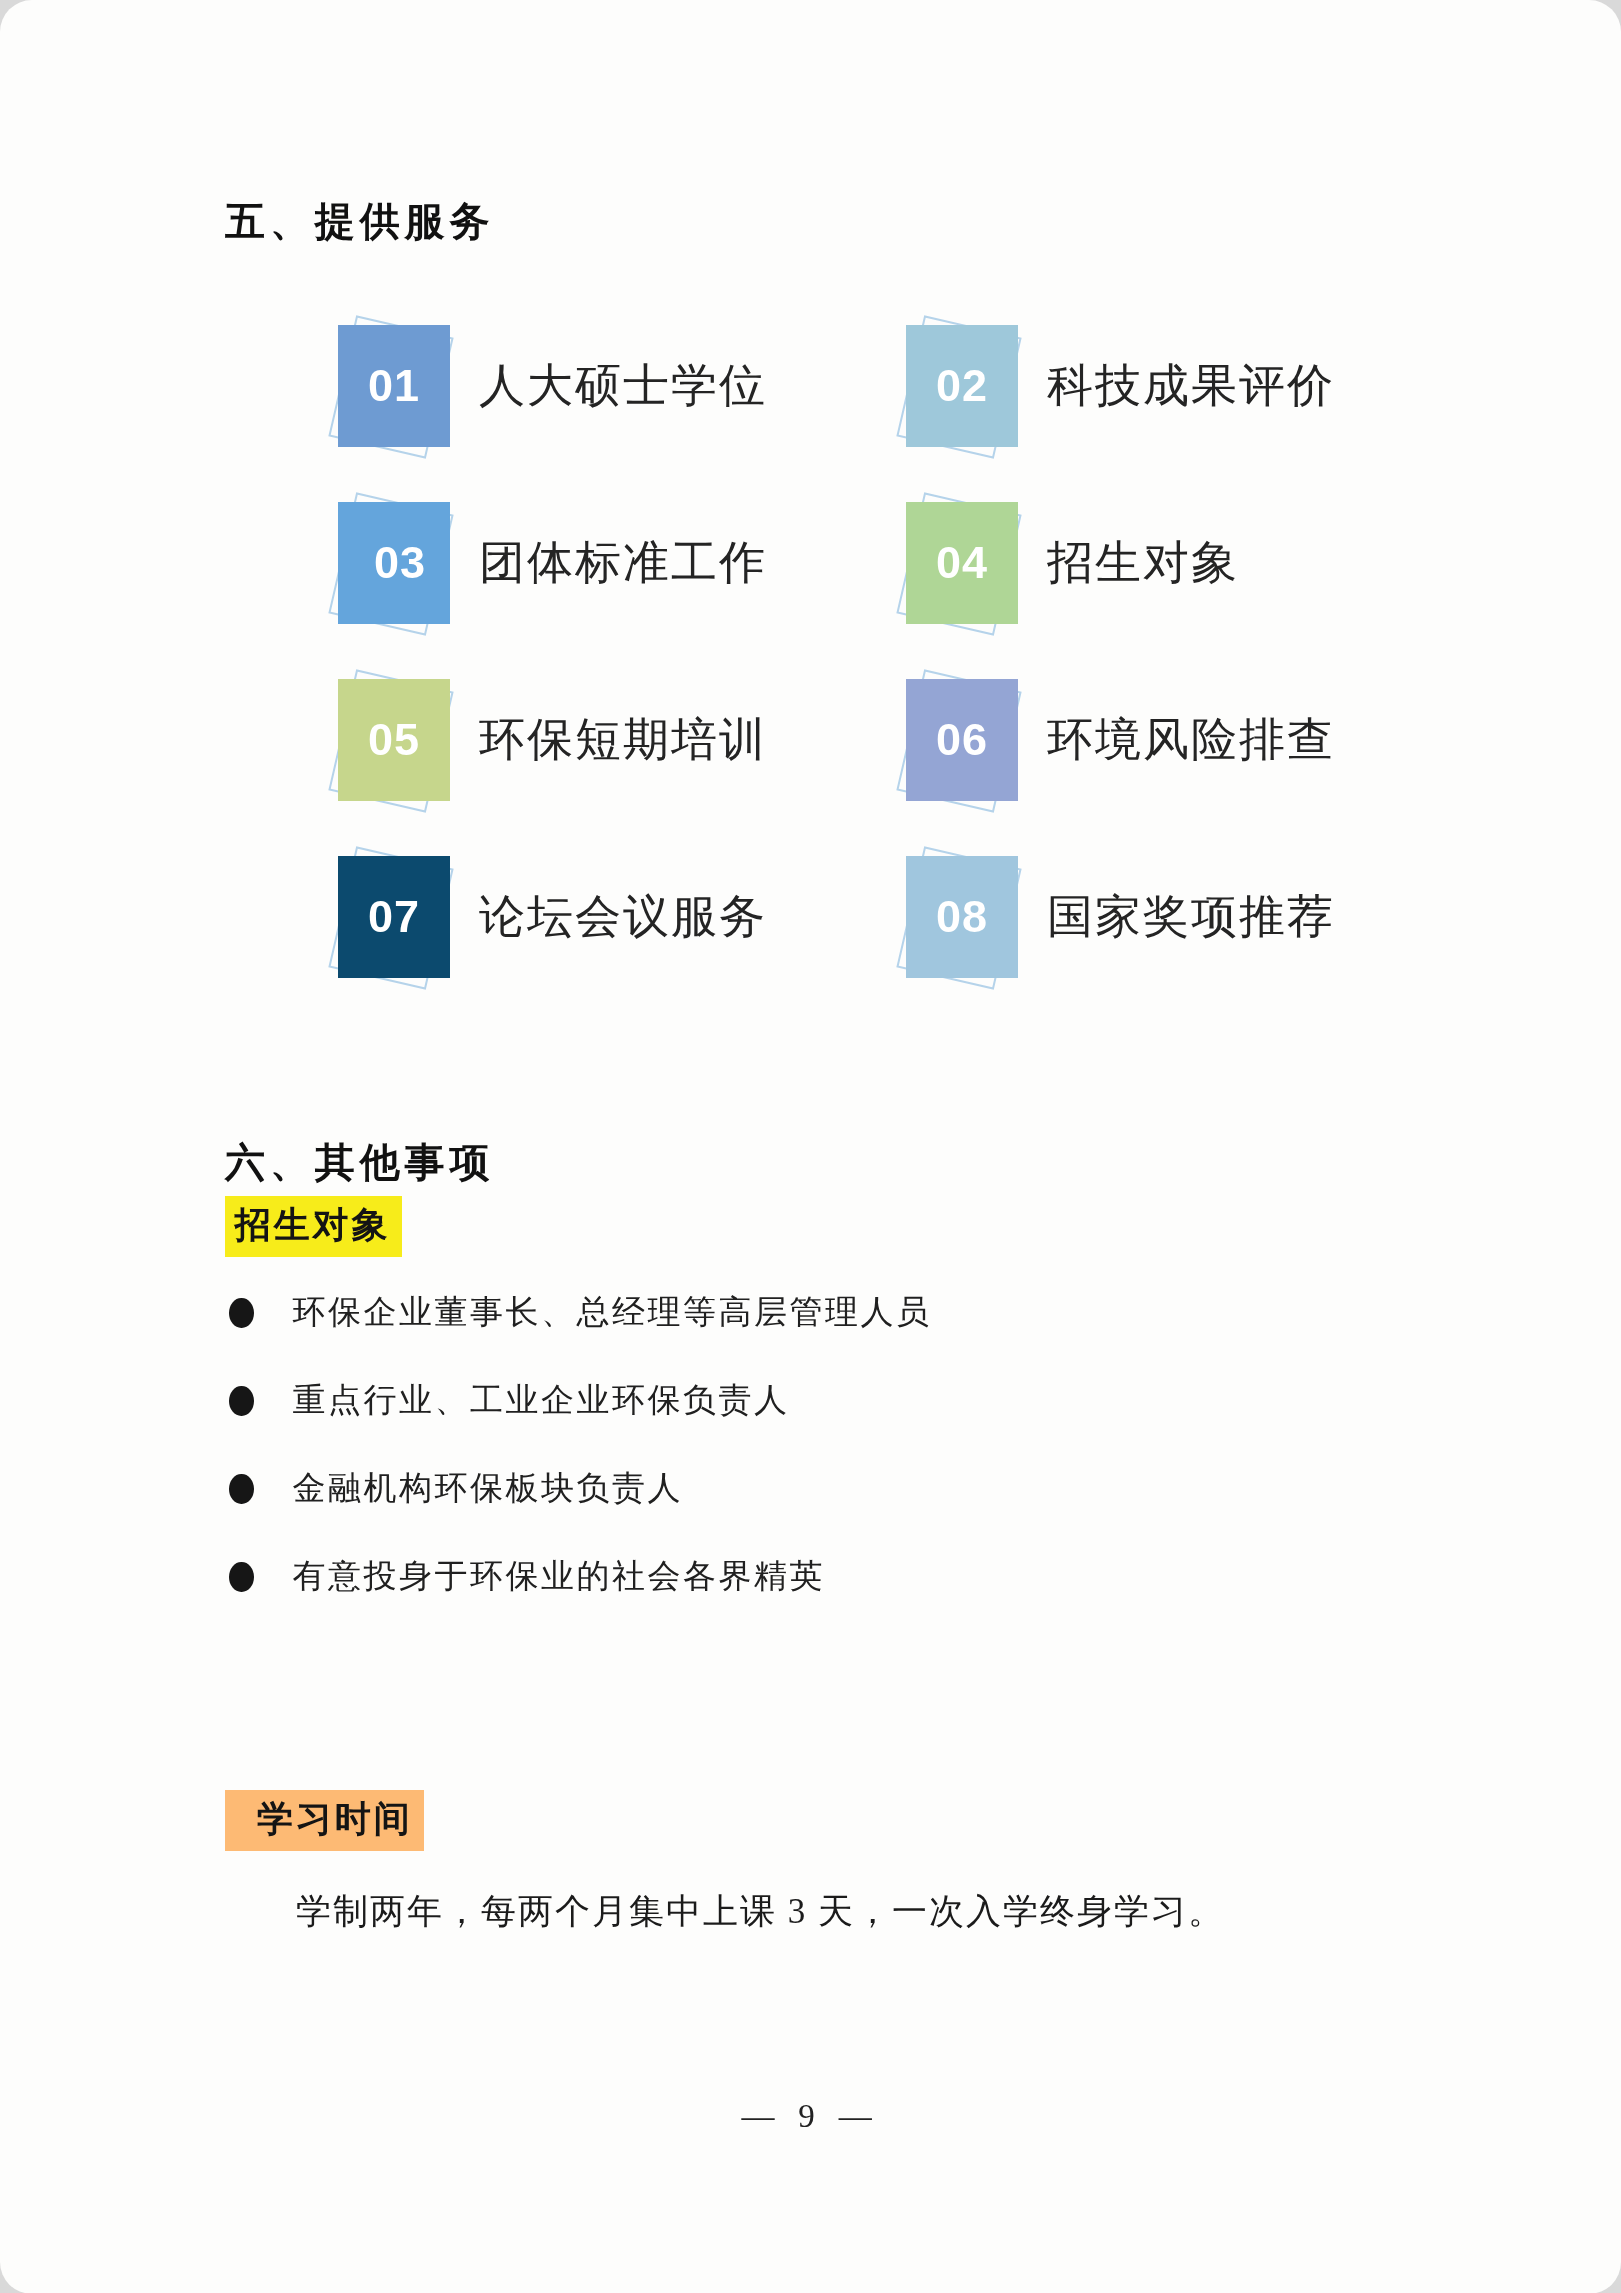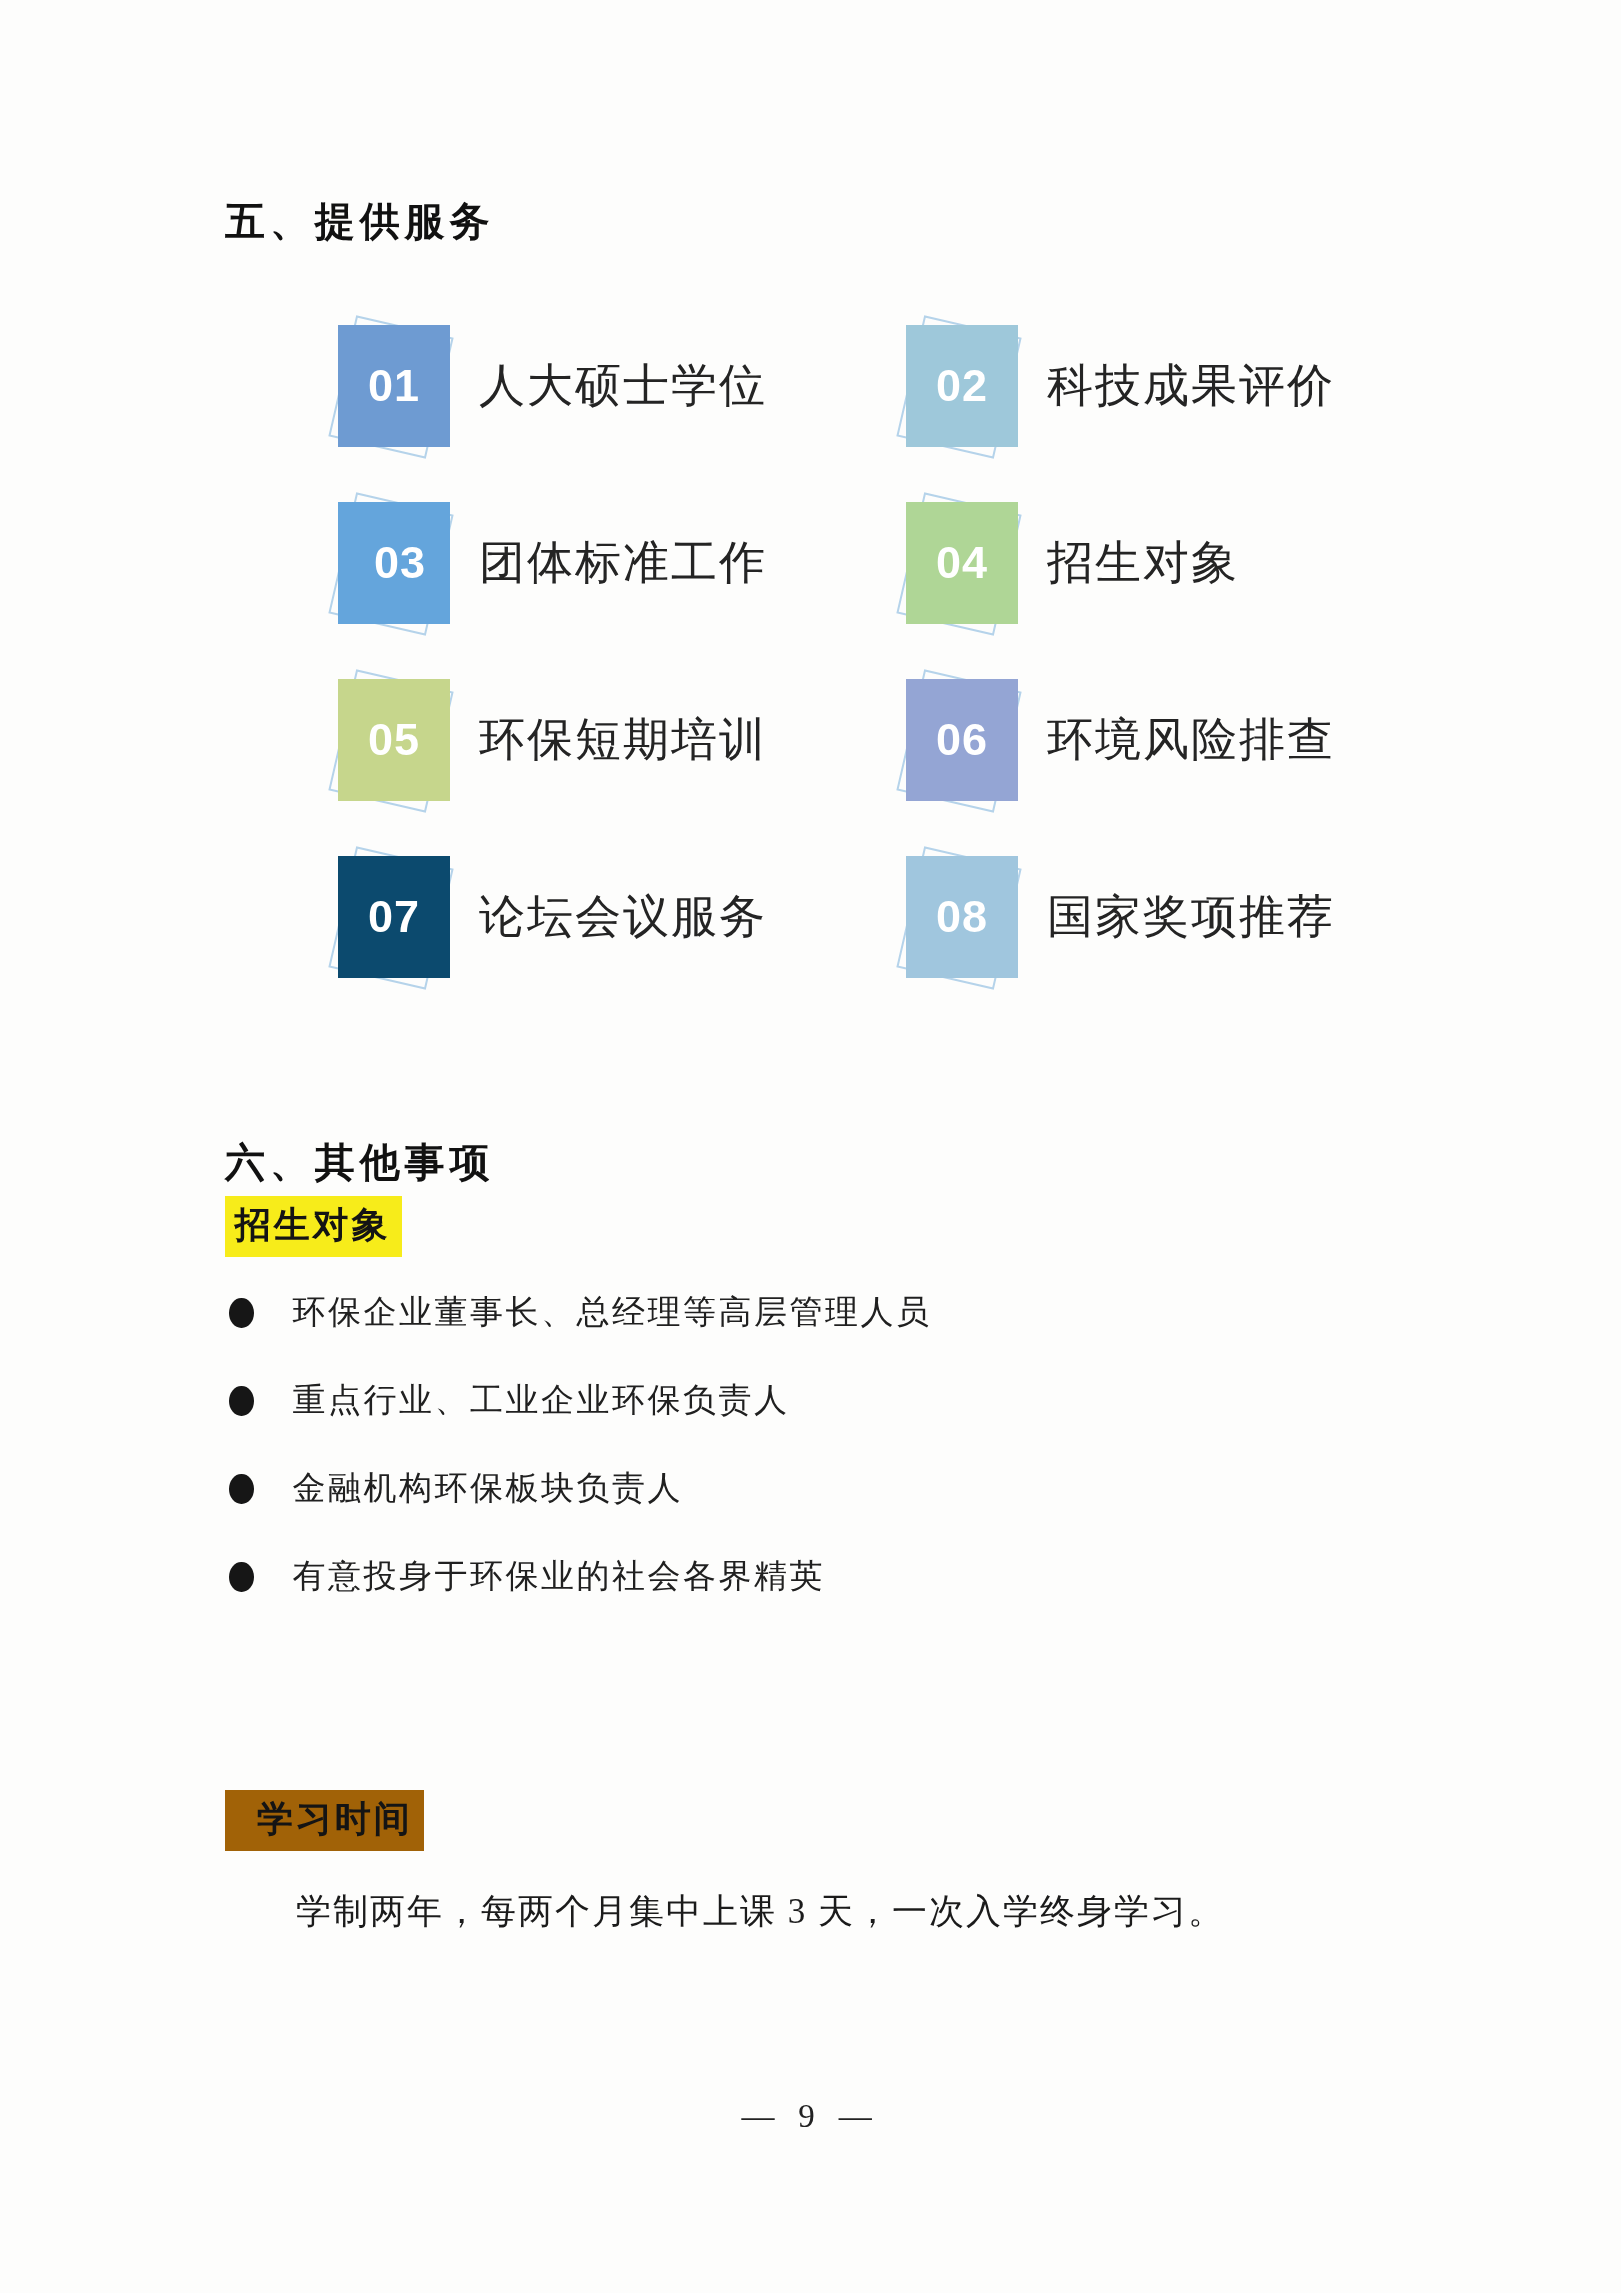--- a/index.html
+++ b/index.html
@@ -4,20 +4,21 @@
 <style>
   html,body{margin:0;padding:0;background:#d9d9d9;}
   .page{
     position:relative;
     width:1621px;height:2294px;
     background:#fdfdfc;
     margin:0 auto;
     overflow:hidden;
     font-family:"Liberation Serif", serif;
     color:#1c1c1c;
+    border-radius:32px;
   }
   .sec-title{
     position:absolute;margin:0;
     font-size:40px;font-weight:bold;letter-spacing:4.9px;
     font-family:"Liberation Serif", serif;color:#111;
   }
   .sec5-title{left:225px;top:194px;}
   .sec6-title{left:225px;top:1135px;}
 
   .services{
@@ -166,20 +167,20 @@
     <li>
       <span class="dot"></span>
       <span>金融机构环保板块负责人</span>
     </li>
     <li>
       <span class="dot"></span>
       <span>有意投身于环保业的社会各界精英</span>
     </li>
   </ul>
 
-  <p class="highlight time-highlight" style="background: #a16207; padding-left: 32px;">学习时间</p>
+  <p class="highlight time-highlight" style="background: #fdba74; padding-left: 32px;">学习时间</p>
 
   <p class="para">学制两年，每两个月集中上课 3 天，一次入学终身学习。</p>
 
   <p class="pageno">— 9 —</p>
 
 </div>
 
 
 </body></html>

